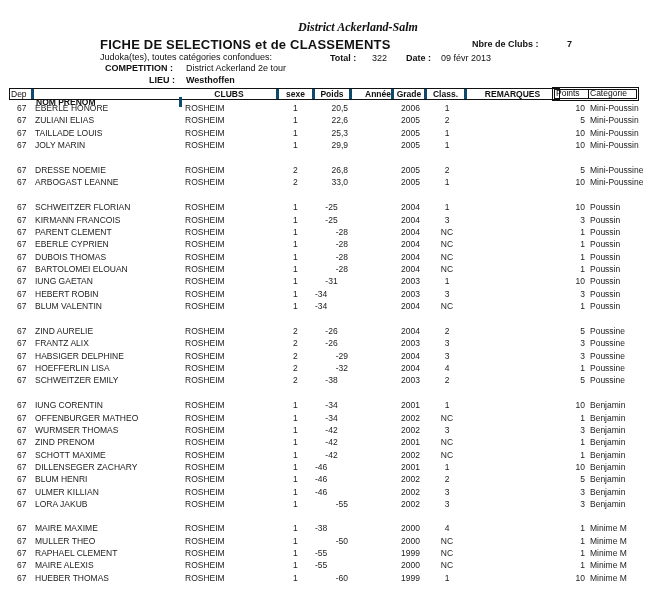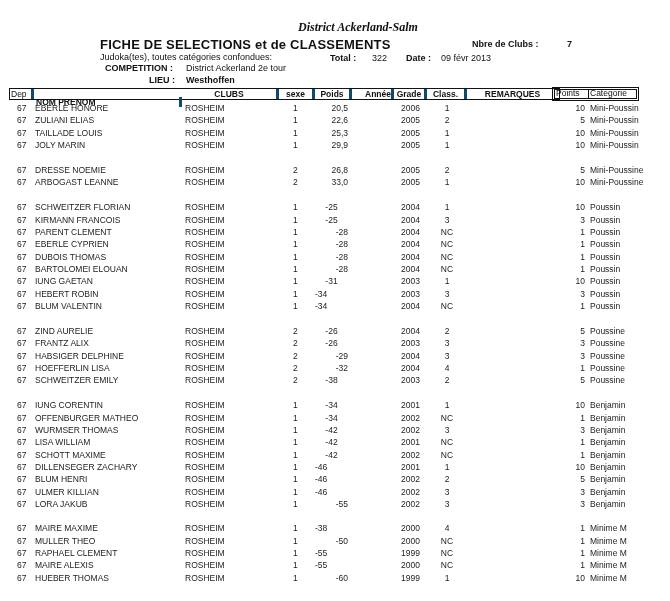--- a/index.html
+++ b/index.html
@@ -323,21 +323,21 @@
       <span class="c-club">ROSHEIM</span>
       <span class="c-sexe">1</span>
       <span class="c-poids" style="text-align: center;">-42</span>
       <span class="c-annee">2002</span>
       <span class="c-class">3</span>
       <span class="c-pts">3</span>
       <span class="c-cat">Benjamin</span>
     </div>
     <div class="row" style="top: 436px;">
       <span class="c-dep">67</span>
-      <span class="c-nom">LISA WILLIAM</span>
+      <span class="c-nom">ZIND PRENOM</span>
       <span class="c-club">ROSHEIM</span>
       <span class="c-sexe">1</span>
       <span class="c-poids" style="text-align: center;">-42</span>
       <span class="c-annee">2001</span>
       <span class="c-class">NC</span>
       <span class="c-pts">1</span>
       <span class="c-cat">Benjamin</span>
     </div>
     <div class="row" style="top: 449px;">
       <span class="c-dep">67</span>

